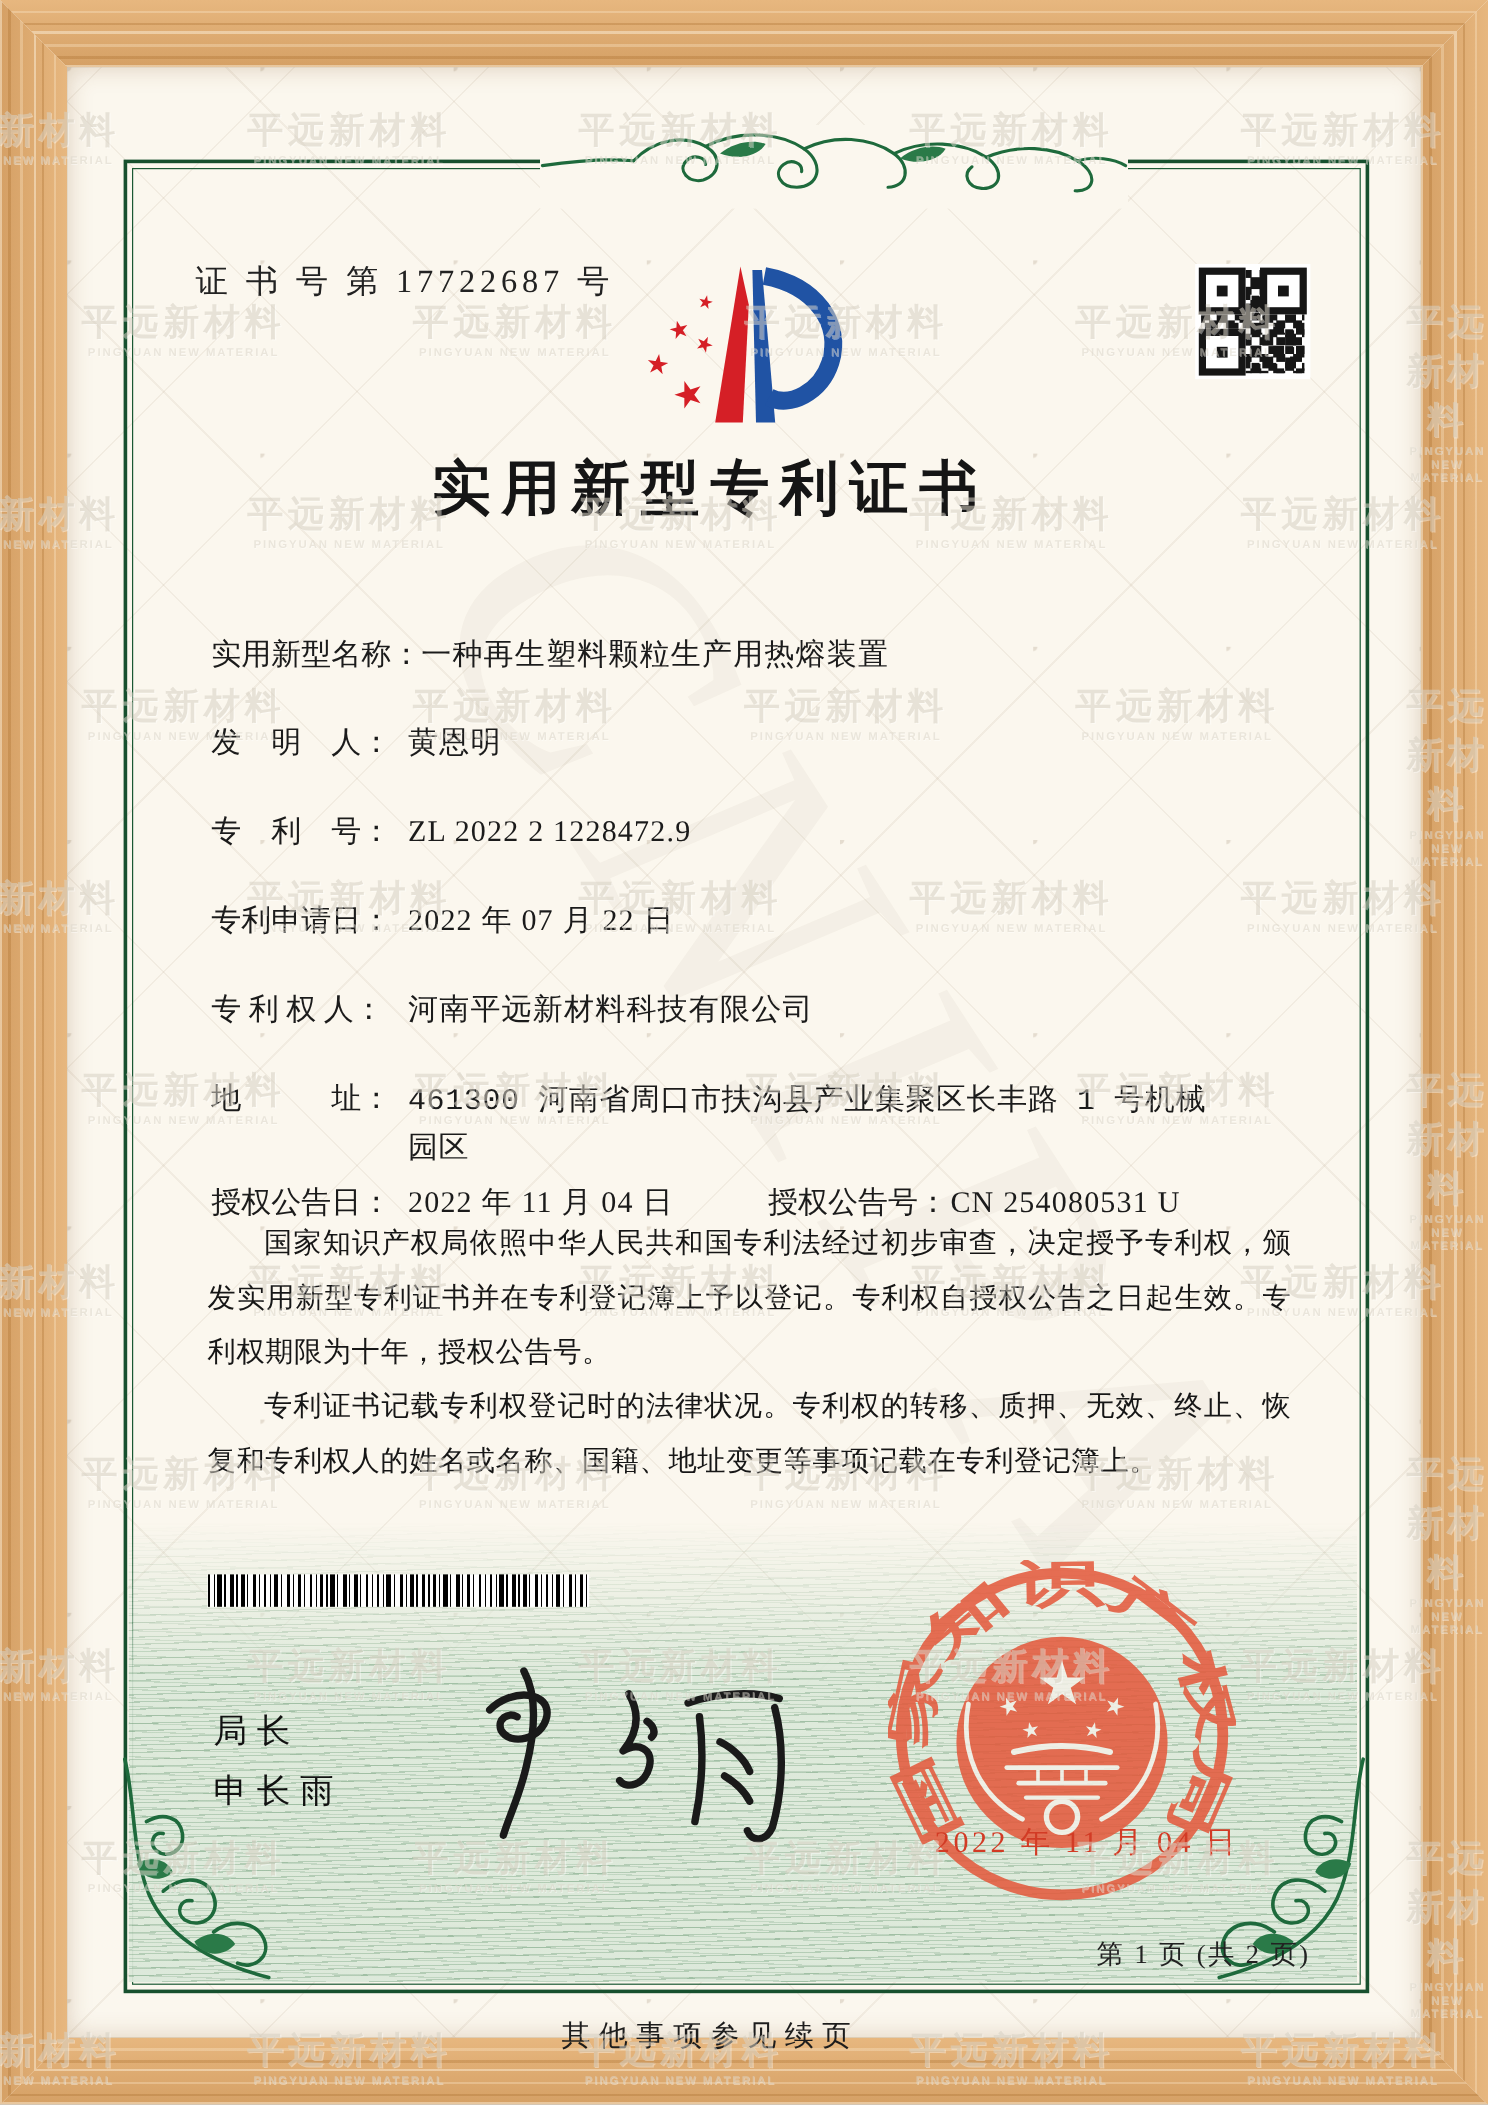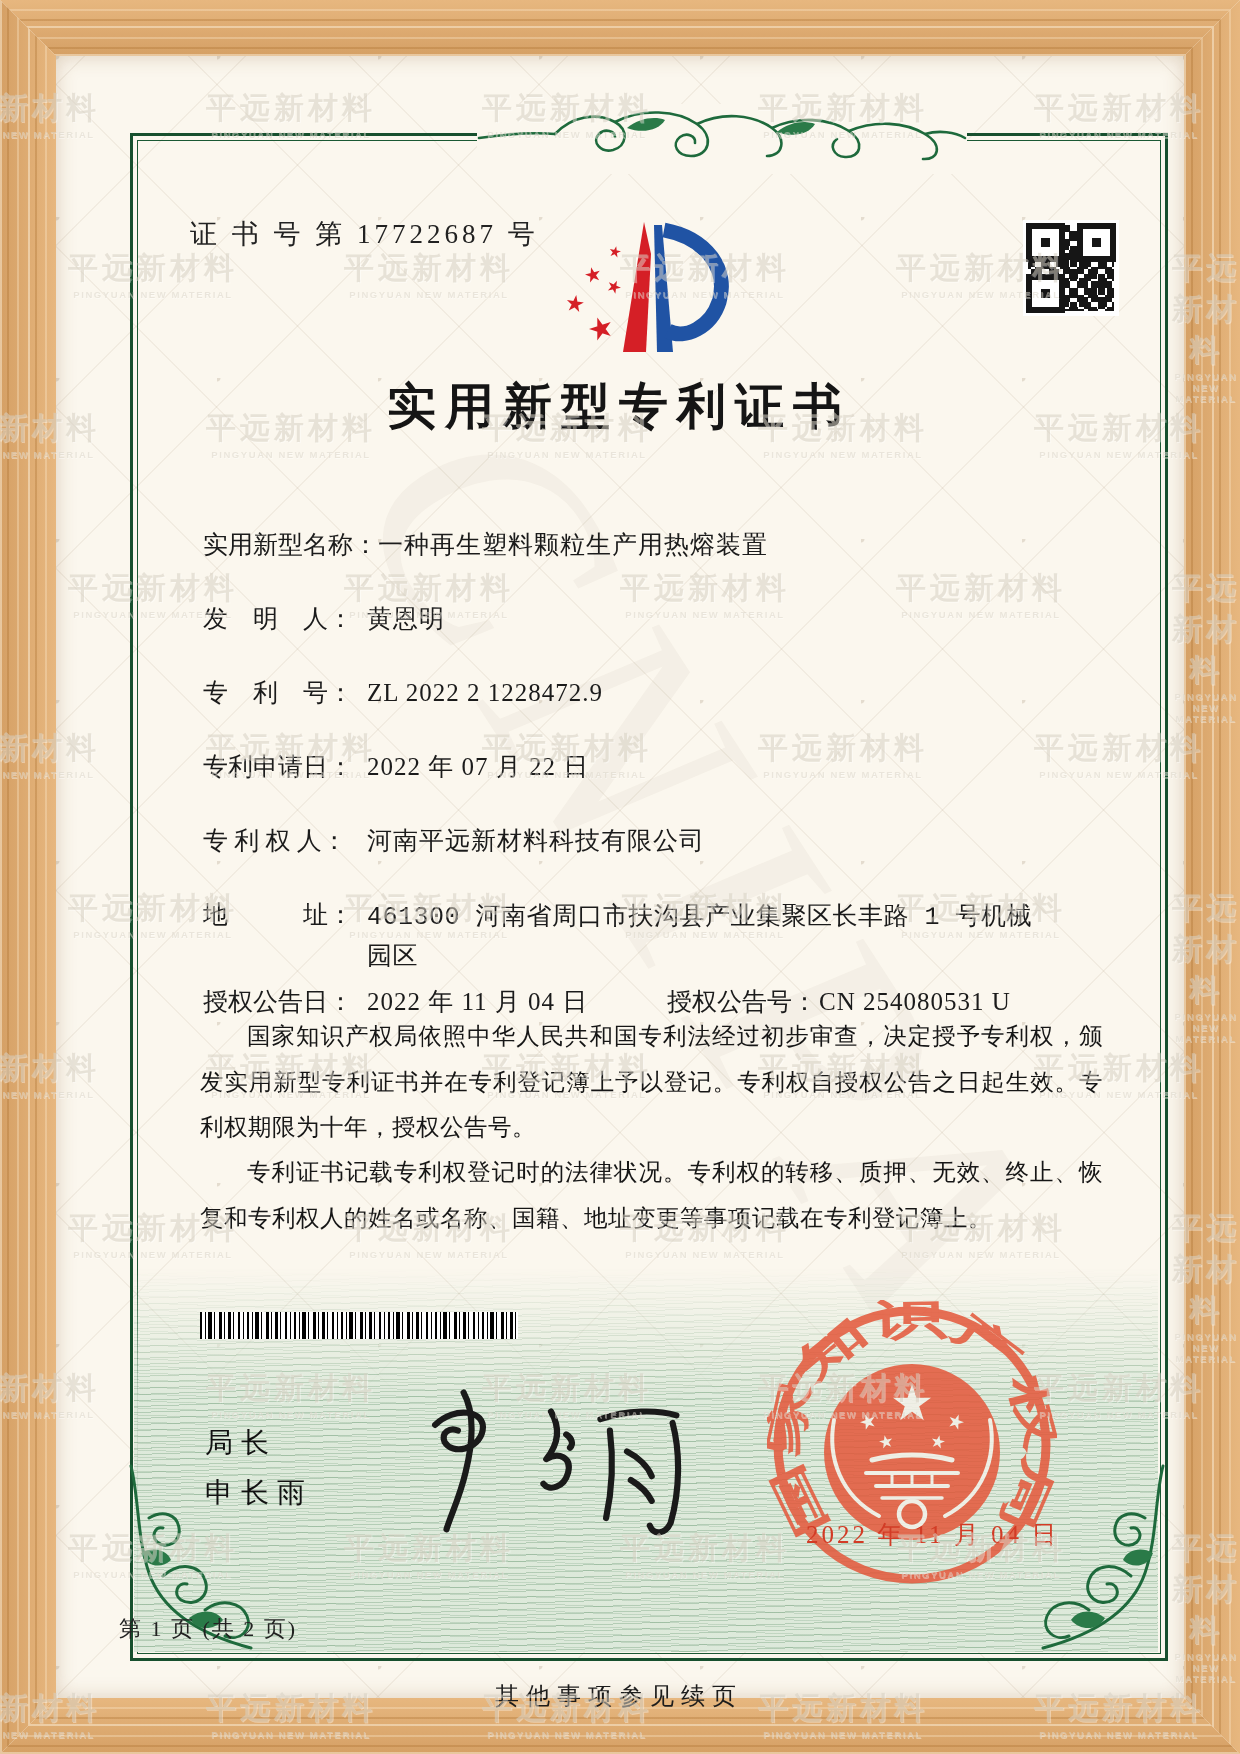--- a/index.html
+++ b/index.html
@@ -33,21 +33,21 @@
       radial-gradient(circle 4px at 0 0, rgba(160,140,115,.25) 0 3px, rgba(0,0,0,0) 4px),
       repeating-linear-gradient(45deg, rgba(175,155,130,.12) 0 1.4px, rgba(0,0,0,0) 1.4px 114px),
       repeating-linear-gradient(-45deg, rgba(175,155,130,.12) 0 1.4px, rgba(0,0,0,0) 1.4px 114px);
     background-size:161px 161px,auto,auto;}
 
   .cnipa-wm{position:absolute;left:520px;top:300px;z-index:6;
     font-size:300px;font-style:italic;letter-spacing:38px;color:rgba(135,120,100,.06);
     transform:rotate(57deg);transform-origin:0 0;font-family:"Liberation Serif",serif;white-space:nowrap;}
 
   
-  .content{position:absolute;inset:0;z-index:30;margin-left:27px;}
+  .content{position:absolute;inset:0;z-index:30;}
   .abs{position:absolute;}
 
   .green-border{left:103px;top:133px;width:1032px;height:1522px;
     border:3px solid #17502e;}
   .green-border .inner{position:absolute;inset:4px;border:1.6px solid #1a5833;}
 
   .guilloche{left:107px;top:1268px;width:1024px;height:384px;
     background-image:
       repeating-linear-gradient(178deg, rgba(110,156,118,.38) 0 1px, rgba(0,0,0,0) 1px 6px),
       repeating-linear-gradient(182deg, rgba(110,156,118,.25) 0 1px, rgba(0,0,0,0) 1px 7px),
@@ -86,21 +86,21 @@
       #000 0 2px,#fff 2px 5px,#000 5px 6px,#fff 6px 8px,#000 8px 12px,#fff 12px 14px,
       #000 14px 15px,#fff 15px 19px,#000 19px 22px,#fff 22px 24px,#000 24px 25px,
       #fff 25px 28px,#000 28px 31px,#fff 31px 33px,#000 33px 34px,#fff 34px 38px,
       #000 38px 40px,#fff 40px 43px,#000 43px 44px,#fff 44px 47px);}
 
   .director-title{left:178px;top:1424px;font-size:28px;letter-spacing:8px;color:#111;}
   .director-name{left:178px;top:1474px;font-size:28px;letter-spacing:8px;color:#111;}
 
   .seal-date{left:779px;top:1518px;font-size:25px;letter-spacing:3px;color:#d23b25;z-index:34;}
 
-  .page-num{left:92px;top:1614px;width:1000px;text-align:left;font-size:22px;letter-spacing:2px;color:#222;}
+  .page-num{left:92px;top:1614px;width:1000px;text-align:right;font-size:22px;letter-spacing:2px;color:#222;}
   .bottom-note{left:92px;top:1680px;width:1000px;text-align:center;font-size:24px;letter-spacing:7px;color:#1c1c1c;}
 
   
   #wm-layer{position:absolute;inset:0;z-index:40;pointer-events:none;overflow:hidden;}
   .wm-tile{position:absolute;text-align:center;opacity:.55;}
   .wm-cn{font-size:30px;font-weight:bold;letter-spacing:4px;color:#d8d2c5;
          text-shadow:1px 1px 0 rgba(255,255,255,.7);}
   .wm-en{font-size:9.5px;font-weight:bold;letter-spacing:1.6px;color:#ddd8cc;
          text-shadow:.5px .5px 0 rgba(255,255,255,.7);font-family:"Liberation Sans",sans-serif;}
 </style>

